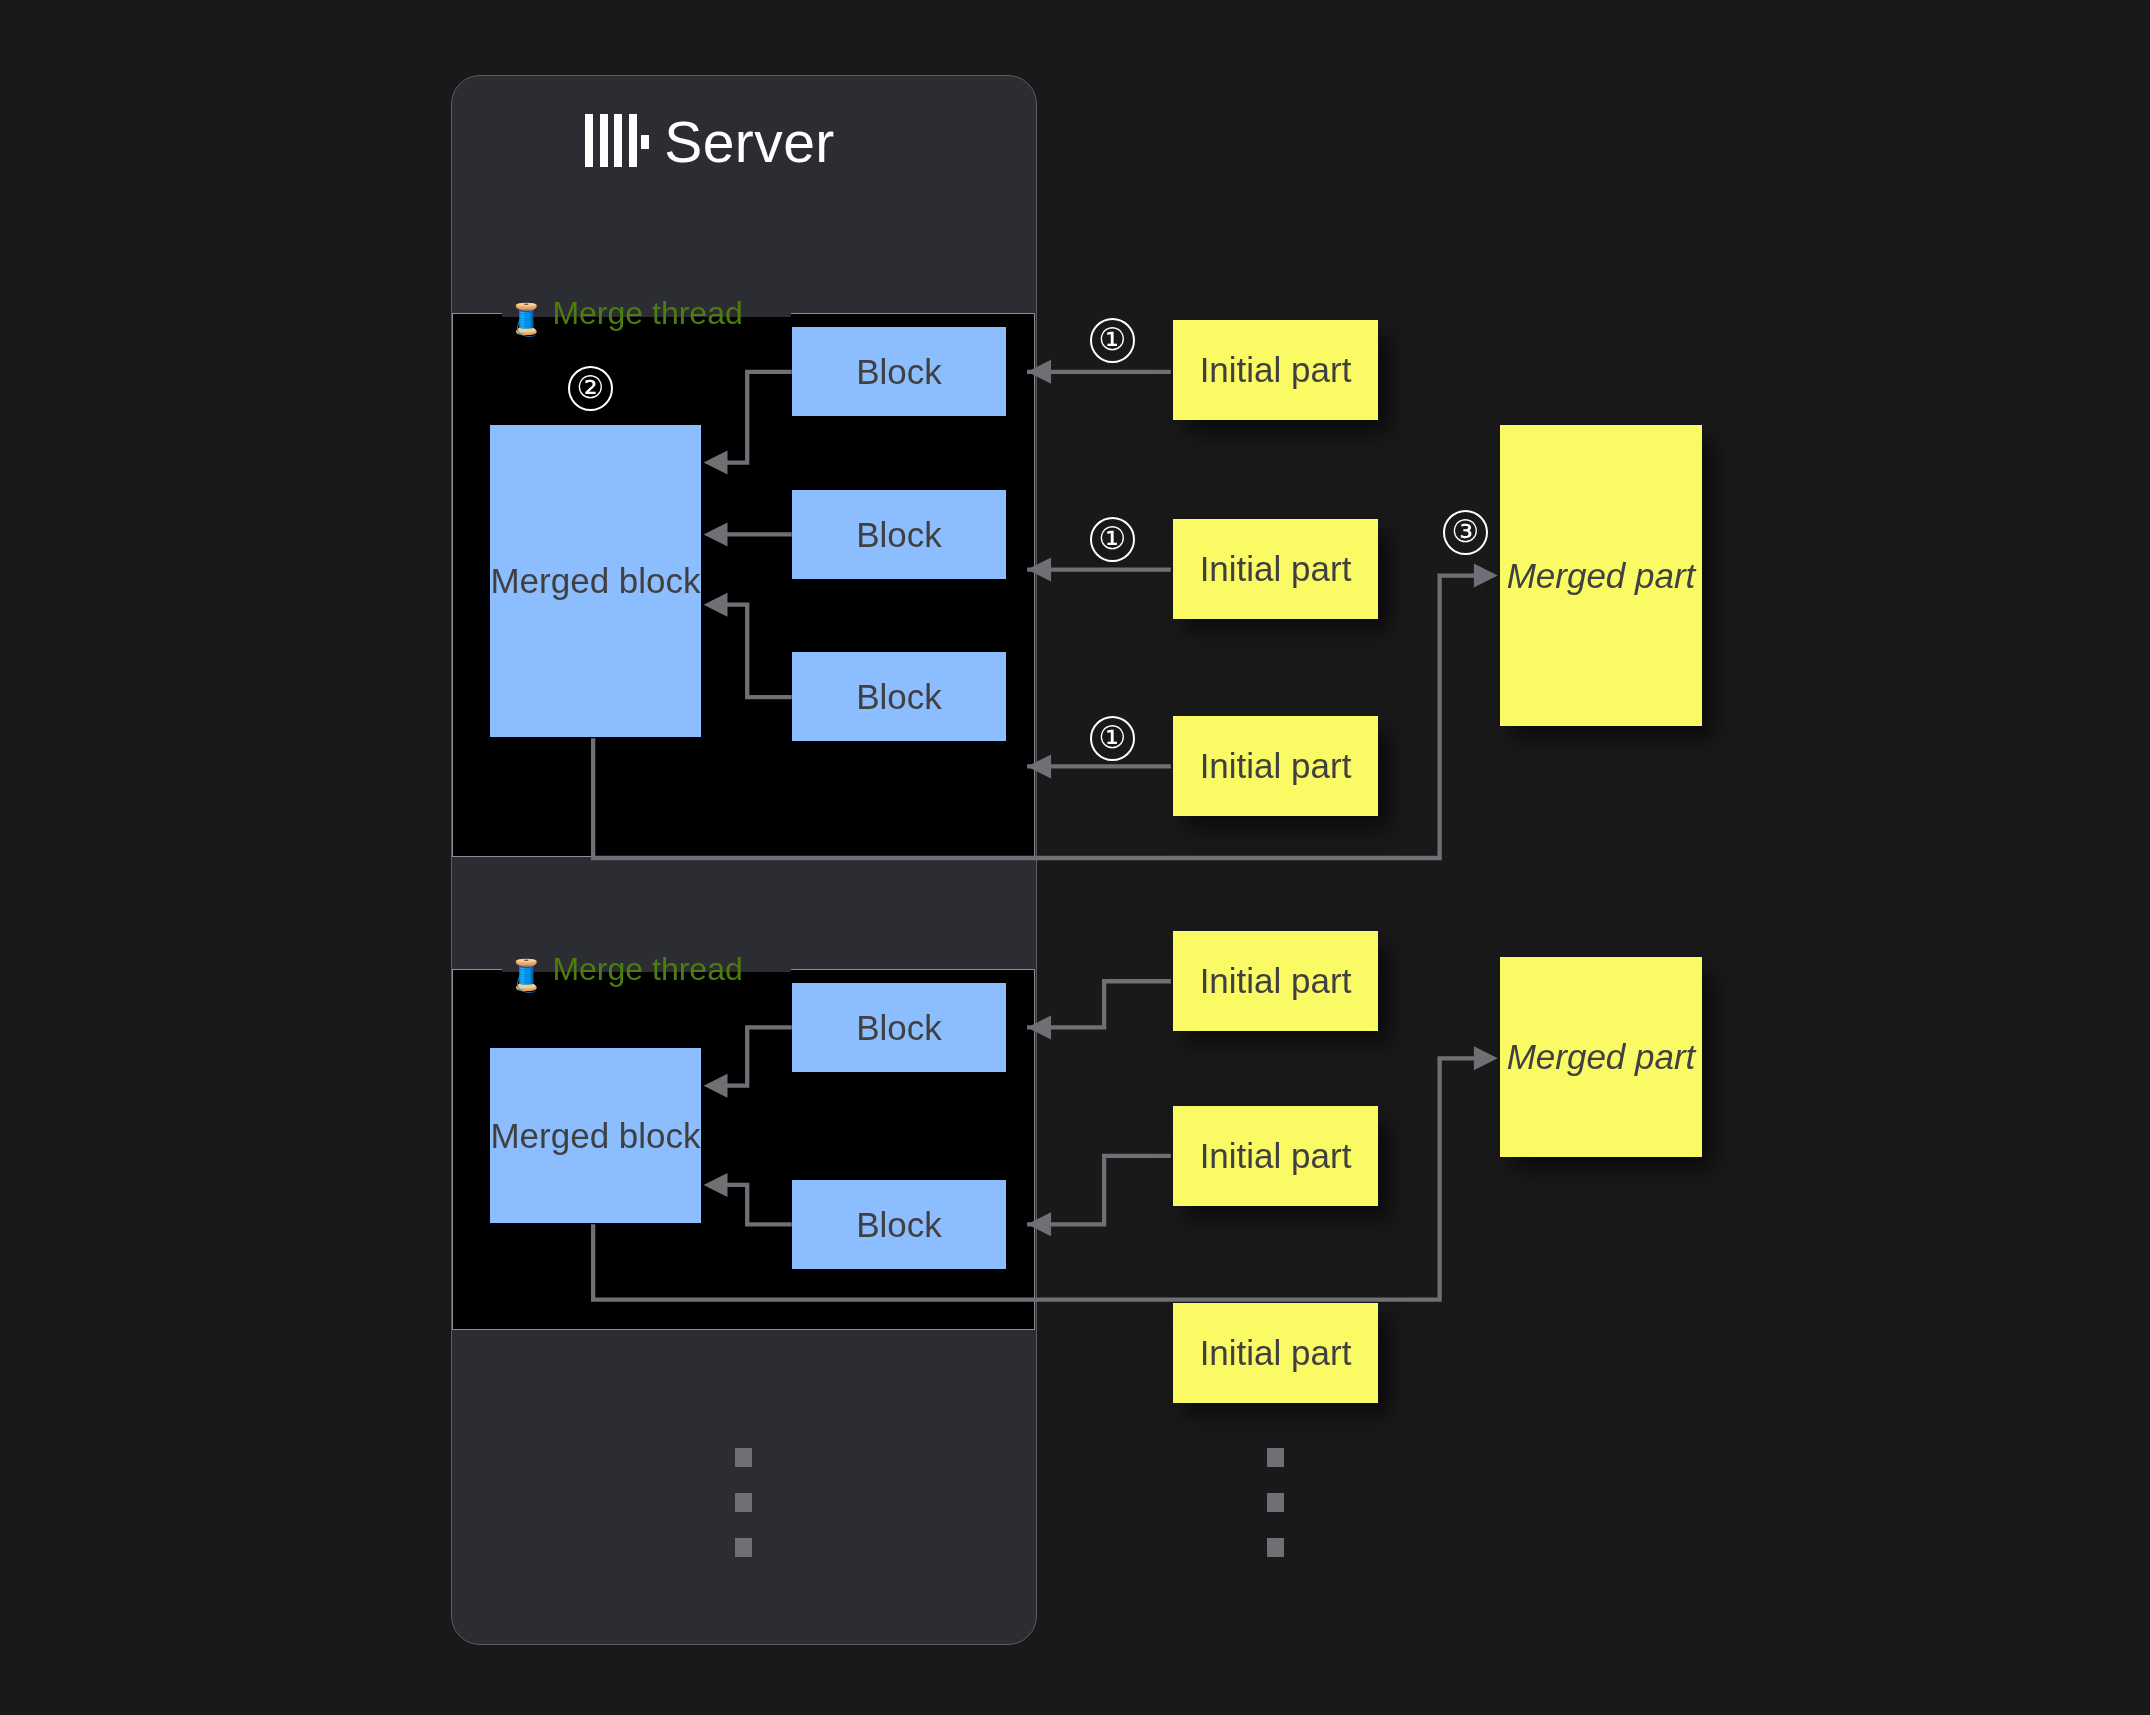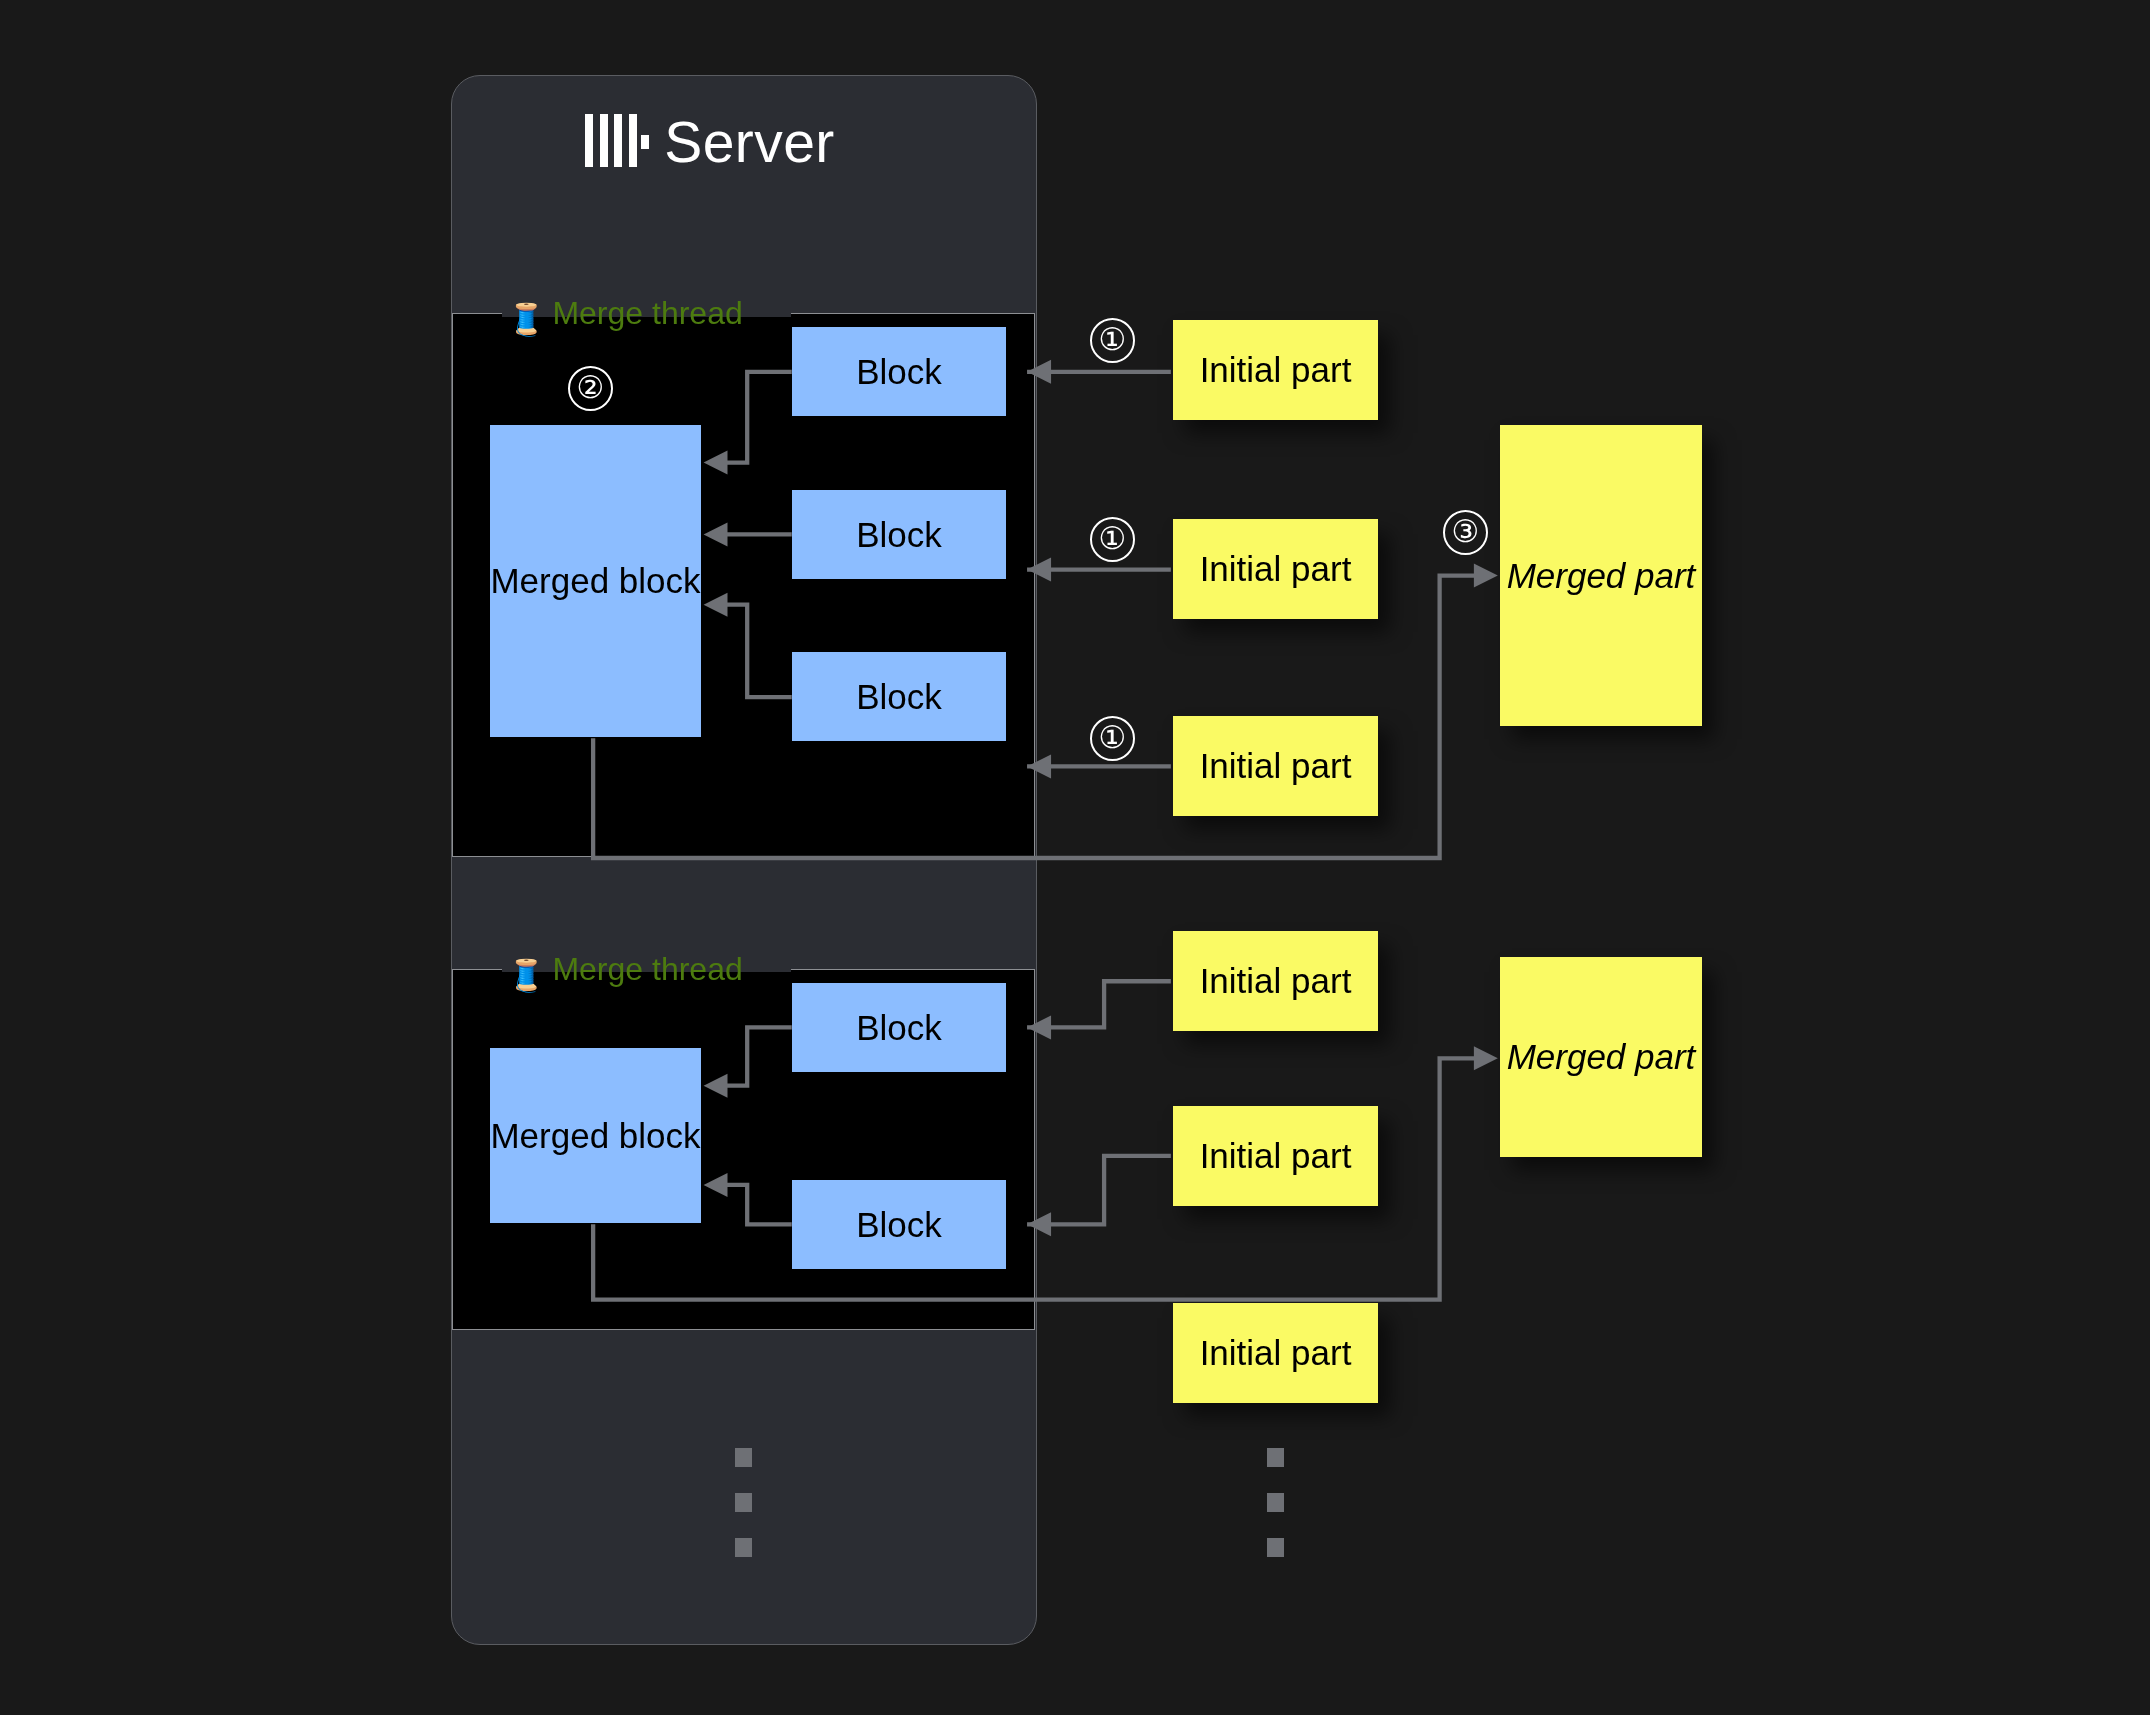--- a/index.html
+++ b/index.html
@@ -78,21 +78,21 @@
     background:#2b2d33;
     height:5.1px;
   }
 
   
   .box{
     position:absolute;
     box-sizing:border-box;
     display:flex;align-items:center;justify-content:center;
     text-align:center;
-    color:#000000;
+    color:#404040;
     font-size:35px;
     line-height:40px;
     font-weight:400;
   }
   .box.block{background:#8cbdff;}
   .box.mblock{background:#8cbdff;}
   .box.part{background:#fafa64;box-shadow:12px 13.7px 19px rgba(0,0,0,0.55);}
   .box.mpart{background:#fafa64;box-shadow:12px 13.7px 19px rgba(0,0,0,0.55);font-style:italic;}
 
   

